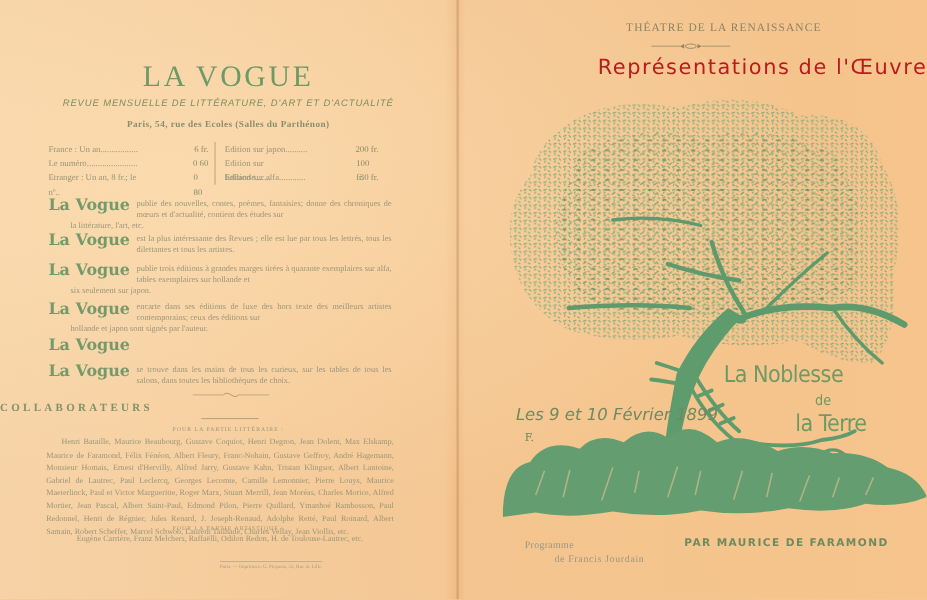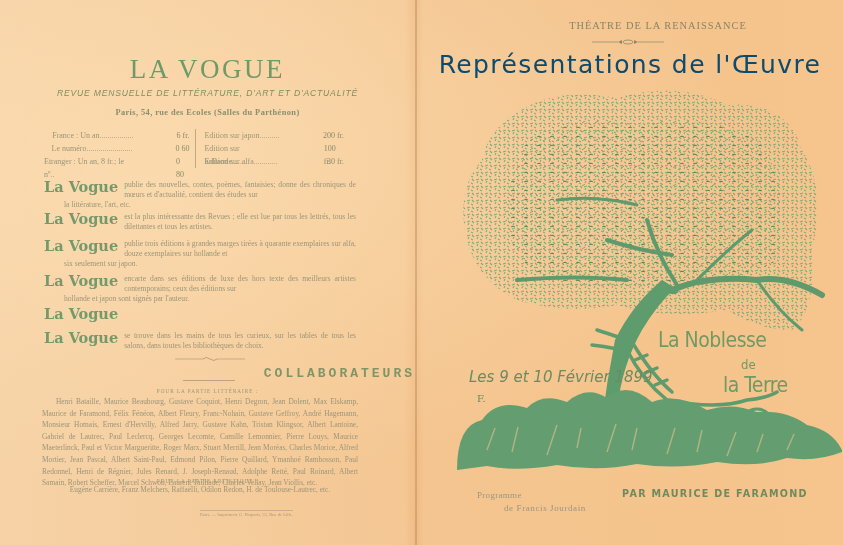--- a/index.html
+++ b/index.html
@@ -32,35 +32,35 @@
     position:absolute; top:72px; left:0; width:415px; text-align:center;
     font-family:"Liberation Sans", sans-serif; font-style:italic; font-size:8.6px;
     letter-spacing:0.8px; color:#7e8f5f;
   }
   .lv-addr {
     position:absolute; top:92px; left:0; width:415px; text-align:center;
     font-size:8.4px; font-weight:bold; color:#8a8e70; letter-spacing:0.4px;
   }
   .prices { position:absolute; top:113px; left:44px; width:300px; font-size:8px; color:#9b967a; }
   .prow { display:flex; height:13px; line-height:13px; }
-  .pcol-a { width:150px; display:flex; justify-content:flex-end; padding-right:6px; border-right:1px solid #c0a882; }
+  .pcol-a { width:150px; display:flex; justify-content:space-between; padding-right:6px; border-right:1px solid #c0a882; }
   .pcol-b { width:144px; display:flex; justify-content:space-between; padding-left:8px; }
   .pval { font-weight:normal; color:#8c8a6a;margin-left:43px; }
 
   .vblock { position:absolute; left:44px; width:312px; font-size:7.6px; line-height:10.2px; color:#9b967a; text-align:justify; }
   .vbrand {
     float:left; font-family:"DejaVu Serif", serif; font-weight:bold; font-size:14.5px;
     color:#749a6c; margin-right:6px; line-height:17px; margin-top:-2px;
   }
   .vblock .cont { padding-left:20px; display:block; }
 
   .orn-small { position:absolute; left:175px; width:70px; height:8px; }
   .collab-title {
-    position:absolute; top:350px; left:0; width:415px; text-align:right;
-    font-family:Liberation Mono, monospace; font-weight:bold; font-size:13px; letter-spacing:3px; color:#7f9467;
+    position:absolute; top:350px; left:0; width:415px; text-align:left;
+    font-family:Liberation Serif, serif; font-weight:bold; font-size:10px; letter-spacing:3px; color:#7f9467;
   }
   .collab-rule { position:absolute; top:364px; left:183px; width:52px; height:1px; background:#b9a583; }
   .sect-label {
     position:absolute; left:0; width:415px; text-align:center;
     font-size:5.2px; letter-spacing:1px; color:#9b967a; text-transform:uppercase;
   }
   .collab-text {
     position:absolute; top:380px; left:42px; width:316px;
     font-size:7.4px; line-height:11.6px; color:#9b967a; text-align:justify; text-indent:14px;
   }
@@ -72,22 +72,22 @@
     position:absolute; top:494px; left:200px; font-size:4.6px; color:#a69a80;
     border-top:1px solid #c8b08e; padding-top:1px;
   }
 
   .theatre {
     position:absolute; top:20px; left:0; width:426px; text-align:center;
     font-size:10.4px; letter-spacing:1px; color:#8a8466;padding-left:28px;
   }
   .orn-top { position:absolute; top:38px; left:175px; width:72px; height:8px; }
   .repr {
-    position:absolute; top:50px; left:0; width:426px; text-align:center;
-    font-family:"DejaVu Sans", sans-serif; font-size:25px; letter-spacing:1.4px; color:#0c4a6e;
+    position:absolute; top:50px; left:0; width:426px; text-align:right;
+    font-family:"DejaVu Sans", sans-serif; font-size:19px; letter-spacing:1.4px; color:#b91c1c;
   }
   .art { position:absolute; left:40px; top:80px; width:390px; height:400px; }
   .play-title {
     position:absolute; left:241px; top:328px; width:140px;
     font-family:"DejaVu Sans Condensed","DejaVu Sans", sans-serif; color:#6f9a63;
   }
   .pt-1 { position:absolute; left:0; top:0; font-size:21px; letter-spacing:-0.5px; }
   .pt-2 { position:absolute; left:83px; top:29px; font-size:13px; }
   .pt-3 { position:absolute; left:65px; top:45px; font-size:21px; letter-spacing:-0.5px; }
   .dates {
@@ -150,21 +150,21 @@
     <span class="vbrand">La Vogue</span>
     <span>publie des nouvelles, contes, poèmes, fantaisies; donne des chroniques de mœurs et d'actualité, contient des études sur</span>
     <span class="cont">la littérature, l'art, etc.</span>
   </div>
   <div class="vblock" style="top:196px">
     <span class="vbrand">La Vogue</span>
     <span>est la plus intéressante des Revues ; elle est lue par tous les lettrés, tous les dilettantes et tous les artistes.</span>
   </div>
   <div class="vblock" style="top:223px">
     <span class="vbrand">La Vogue</span>
-    <span>publie trois éditions à grandes marges tirées à quarante exemplaires sur alfa, douze exemplaires sur hollande et</span>
+    <span>publie trois éditions à grandes marges tirées à quarante exemplaires sur alfa, tables exemplaires sur hollande et</span>
     <span class="cont">six seulement sur japon.</span>
   </div>
   <div class="vblock" style="top:258px">
     <span class="vbrand">La Vogue</span>
     <span>encarte dans ses éditions de luxe des hors texte des meilleurs artistes contemporains; ceux des éditions sur</span>
     <span class="cont">hollande et japon sont signés par l'auteur.</span>
   </div>
   <div class="vblock" style="top:291px">
     <span class="vbrand">La Vogue</span>
   </div>

